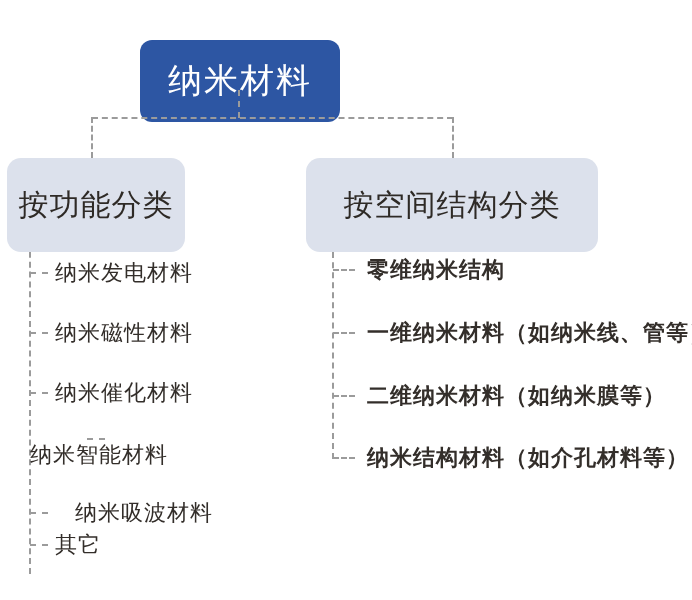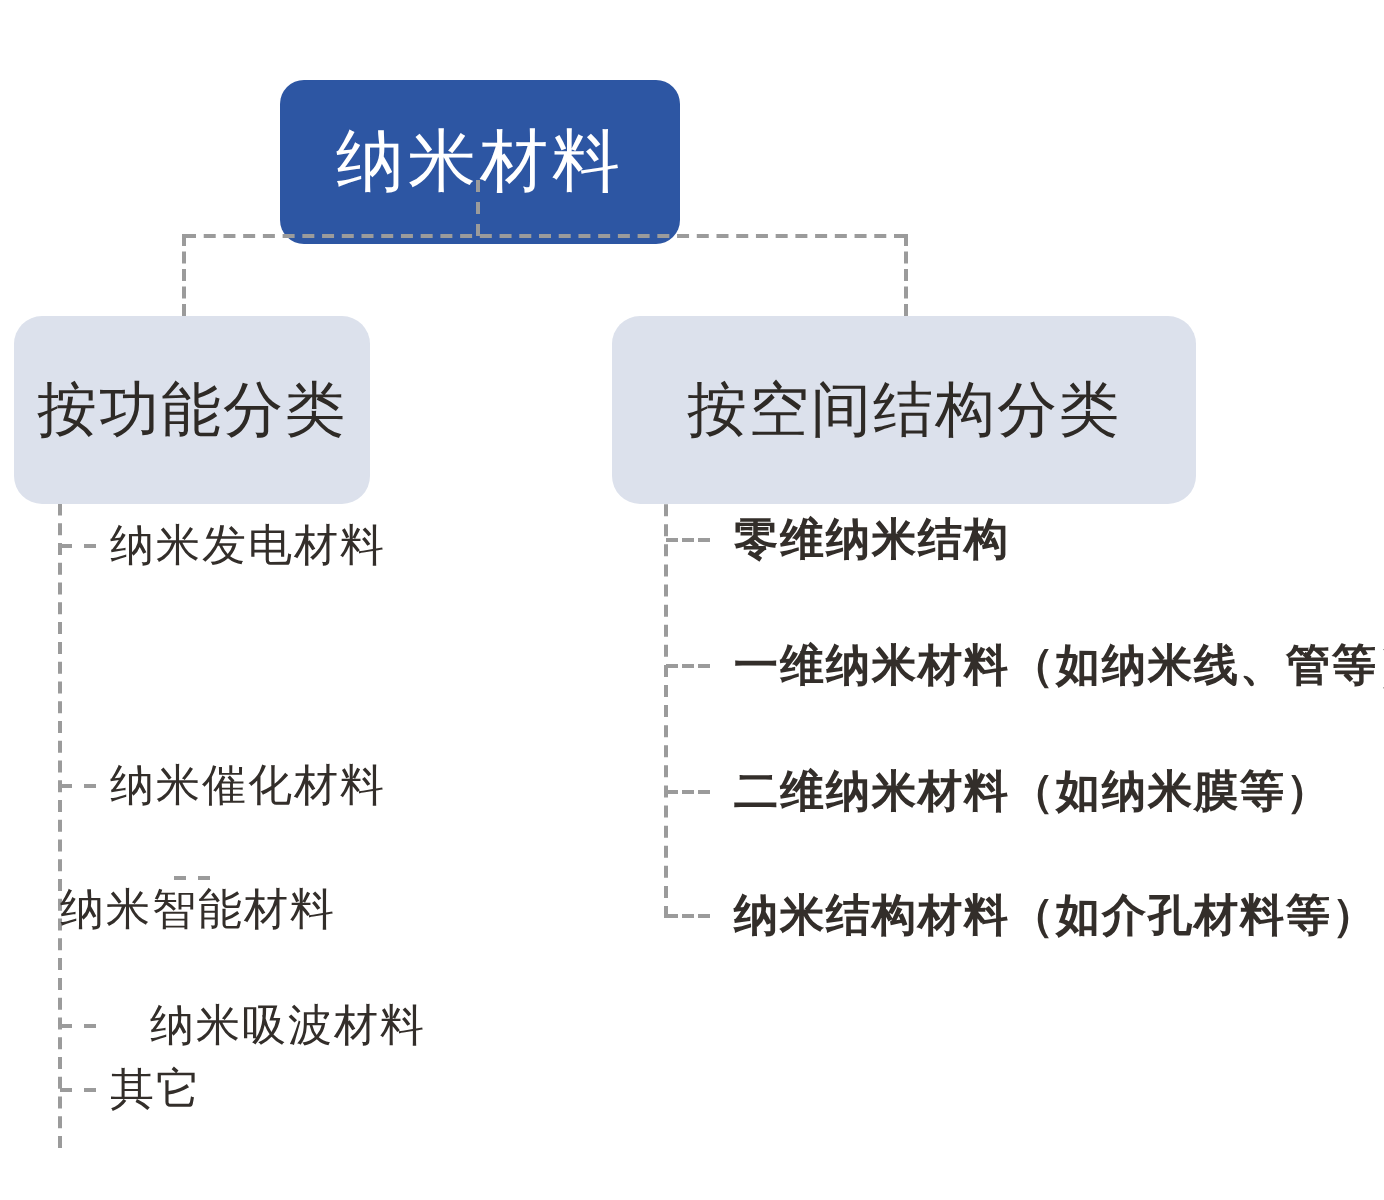--- a/index.html
+++ b/index.html
@@ -99,20 +99,24 @@
     <span>按功能分类</span>
   </div>
   <div class="branch-node branch-right">
     <span>按空间结构分类</span>
   </div>
 
   <div class="leaf leaf-l l0">
     <span class="stub"></span>
     <span>纳米发电材料</span>
   </div>
+  <div class="leaf leaf-l l1">
+    <span class="stub"></span>
+    <span>纳米磁性材料</span>
+  </div>
   <div class="leaf leaf-l l2">
     <span class="stub"></span>
     <span>纳米催化材料</span>
   </div>
   <div class="leaf leaf-l l3">
     <span class="stub"></span>
     <span>纳米智能材料</span>
   </div>
   <div class="leaf leaf-l l4">
     <span class="stub"></span>

